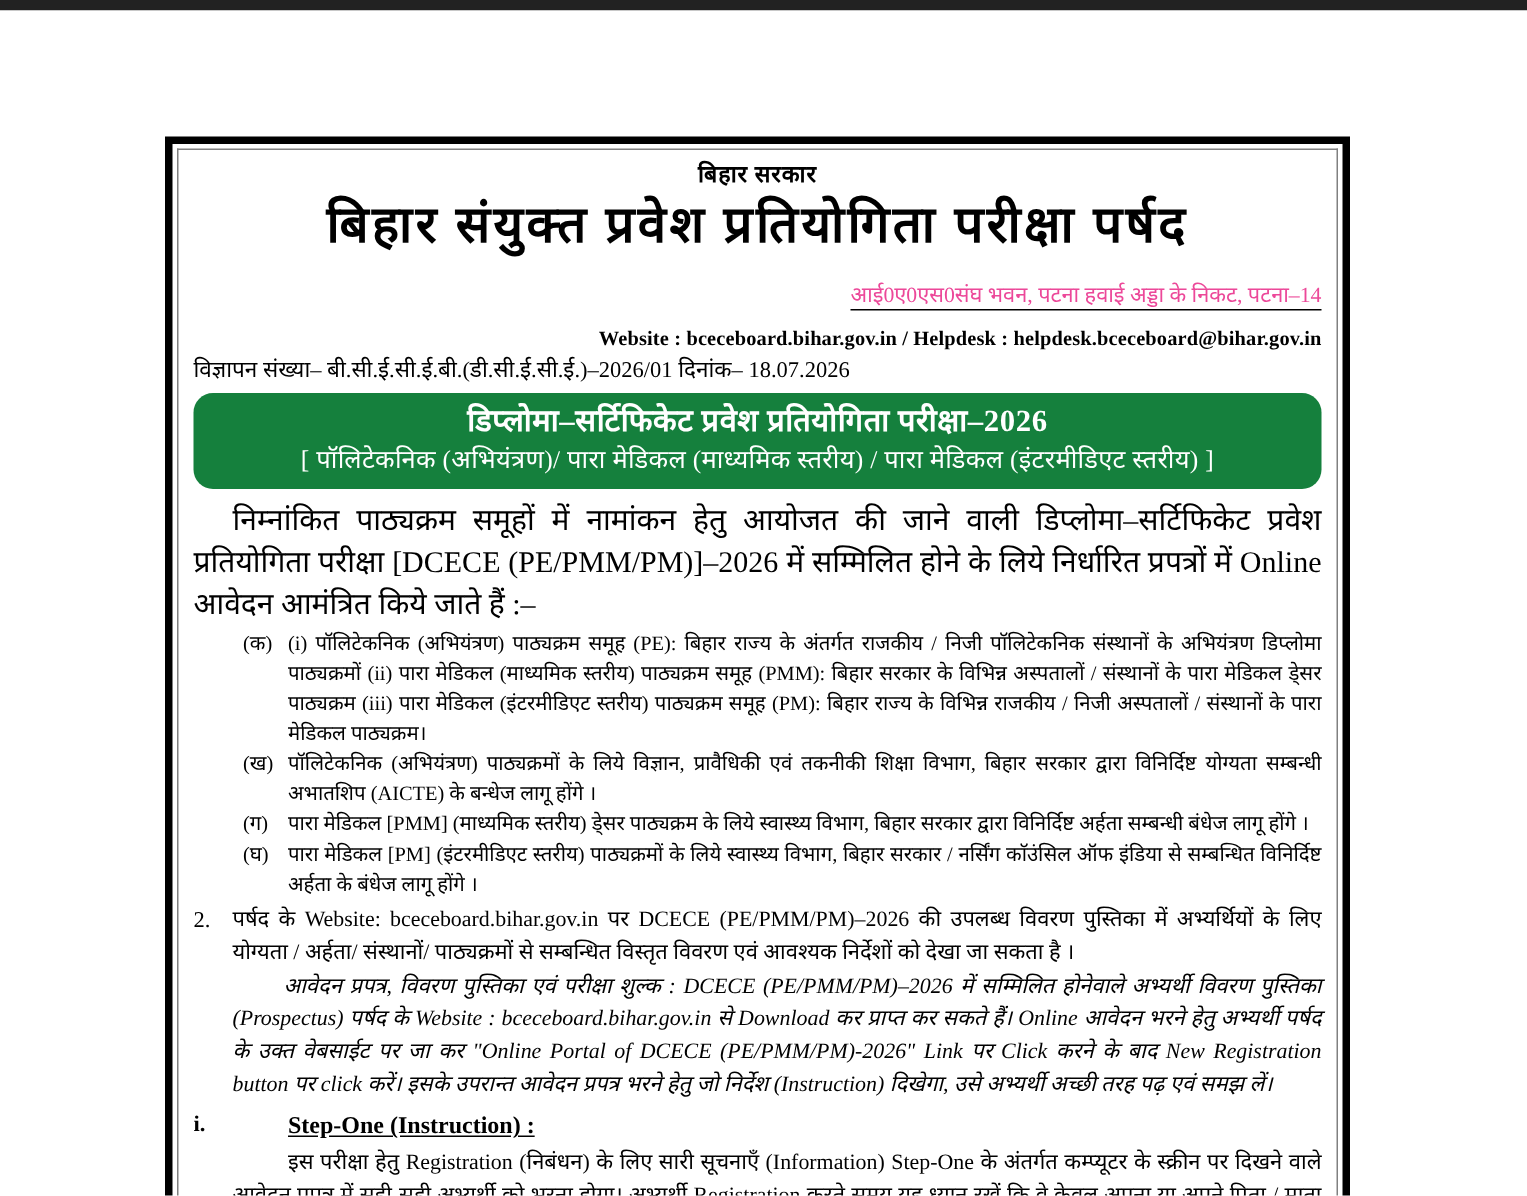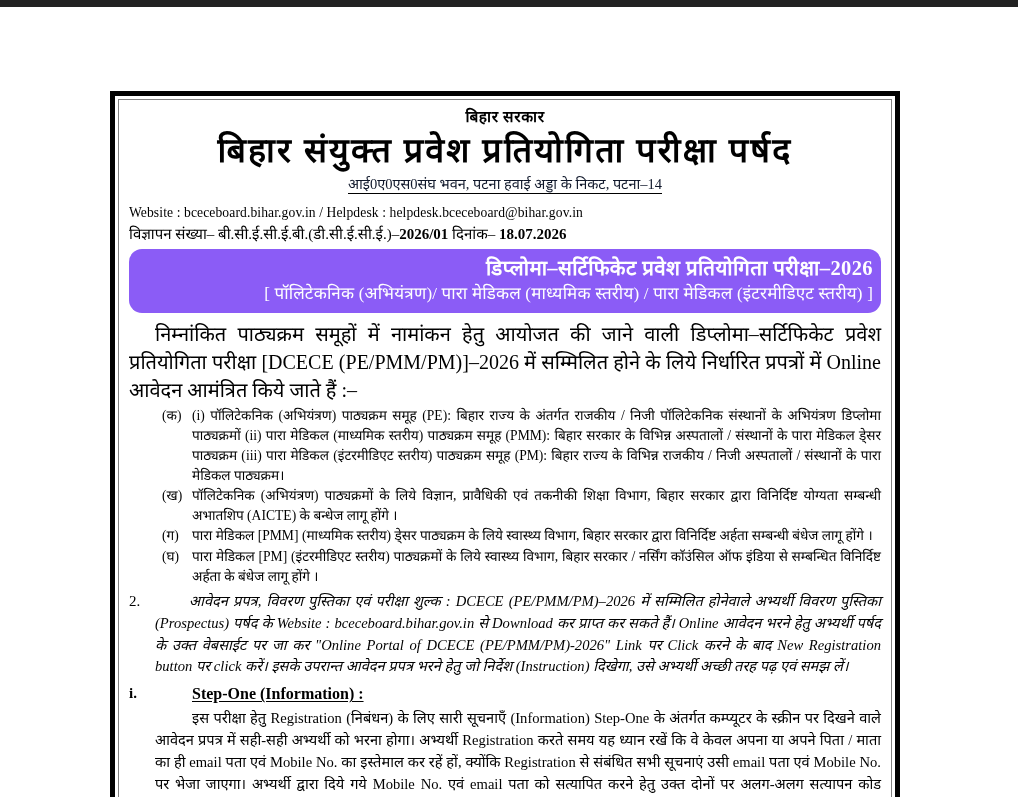--- a/index.html
+++ b/index.html
@@ -61,55 +61,55 @@
   .hdr-board {
     text-align: center;
     font-size: 34px;
     font-weight: bold;
     letter-spacing: 2.2px;
     line-height: 1.28;
     margin-top: 1px;
     color: #000;
   }
   .hdr-address {
-    text-align: center;
+    text-align: right;
     font-size: 14.5px;
     line-height: 1.3;
-    margin-top: 3px;
-    color: #0f172a;
+    margin-top: 16px;
+    color: #ec4899;
   }
   .hdr-address span {
     border-bottom: 1.4px solid #000;
     padding-bottom: 1px;
   }
   .hdr-website {
-    text-align: left;
+    text-align: right;
     font-size: 13.6px;
-    font-weight: normal;
+    font-weight: bold;
     margin-top: 11px;
     letter-spacing: 0.1px;
     color: #000;
   }
   .hdr-advt {
     text-align: left;
     font-size: 15px;
     margin-top: 4px;
     line-height: 1.25;
     color: #000;
   }
-  .hdr-advt b { font-weight: bold; text-align: center; }
+  .hdr-advt b { font-weight: normal; text-align: center; }
 
   
   #banner {
     margin-top: 5px;
-    background: #8b5cf6;
+    background: #15803d;
     border-radius: 13px;
     padding: 6px 8px 7px 8px;
     color: #ffffff;
-    text-align: right;
+    text-align: center;
   }
   .banner-l1 {
     font-size: 20.5px;
     font-weight: 600;
     letter-spacing: 0.4px;
     line-height: 1.3;
   }
   .banner-l1 b { font-weight: bold; }
   .banner-l2 {
     font-size: 17px;
@@ -245,28 +245,29 @@
           <li>
             <span class="marker">(घ)</span>
             <span class="content">पारा मेडिकल [PM] (इंटरमीडिएट स्तरीय) पाठ्यक्रमों के लिये स्वास्थ्य विभाग, बिहार सरकार / नर्सिंग काॅउंसिल ऑफ इंडिया से सम्बन्धित विनिर्दिष्ट अर्हता के बंधेज लागू होंगे ।</span>
           </li>
         </ul>
 
         <ol class="num-list">
           <li class="num-item">
             <span class="marker">2.</span>
             <span class="content">
+              <p>पर्षद के Website: bceceboard.bihar.gov.in पर DCECE (PE/PMM/PM)–2026 की उपलब्ध विवरण पुस्तिका में अभ्यर्थियों के लिए योग्यता / अर्हता/ संस्थानों/ पाठ्यक्रमों से सम्बन्धित विस्तृत विवरण एवं आवश्यक निर्देशों को देखा जा सकता है ।</p>
               <p class="indent">आवेदन प्रपत्र, विवरण पुस्तिका एवं परीक्षा शुल्क : DCECE (PE/PMM/PM)–2026 में सम्मिलित होनेवाले अभ्यर्थी विवरण पुस्तिका (Prospectus) पर्षद के Website : bceceboard.bihar.gov.in से Download कर प्राप्त कर सकते हैं। Online आवेदन भरने हेतु अभ्यर्थी पर्षद के उक्त वेबसाईट पर जा कर  "Online Portal of DCECE (PE/PMM/PM)-2026" Link पर Click करने के बाद New Registration button पर click करें। इसके उपरान्त आवेदन प्रपत्र भरने हेतु जो निर्देश (Instruction) दिखेगा, उसे अभ्यर्थी अच्छी तरह पढ़ एवं समझ लें।</p>
             </span>
           </li>
 
           <li class="roman-item">
             <span class="marker">i.</span>
             <span class="content">
-              <span class="step-head">Step-One (Information) :</span>
+              <span class="step-head">Step-One (Instruction) :</span>
               <div class="step-body">इस परीक्षा हेतु Registration (निबंधन) के लिए सारी सूचनाएँ (Information) Step-One के अंतर्गत कम्प्यूटर के स्क्रीन पर दिखने वाले आवेदन प्रपत्र में सही-सही अभ्यर्थी को भरना होगा। अभ्यर्थी Registration करते समय यह ध्यान रखें कि वे केवल अपना या अपने पिता / माता का ही email पता एवं Mobile No. का इस्तेमाल कर रहें हों, क्योंकि Registration से संबंधित सभी सूचनाएं उसी email पता एवं Mobile No. पर भेजा जाएगा। अभ्यर्थी द्वारा दिये गये Mobile No. एवं email पता को सत्यापित करने हेतु उक्त दोनों पर अलग-अलग सत्यापन कोड (Verification Code) भेजा जाएगा, जिसे अभ्यर्थी द्वारा Registration करने के क्रम में सत्यापन कोड (Verification</div>
             </span>
           </li>
         </ol>
 
       </div>
     </div>
   </div>
 </div>
 

